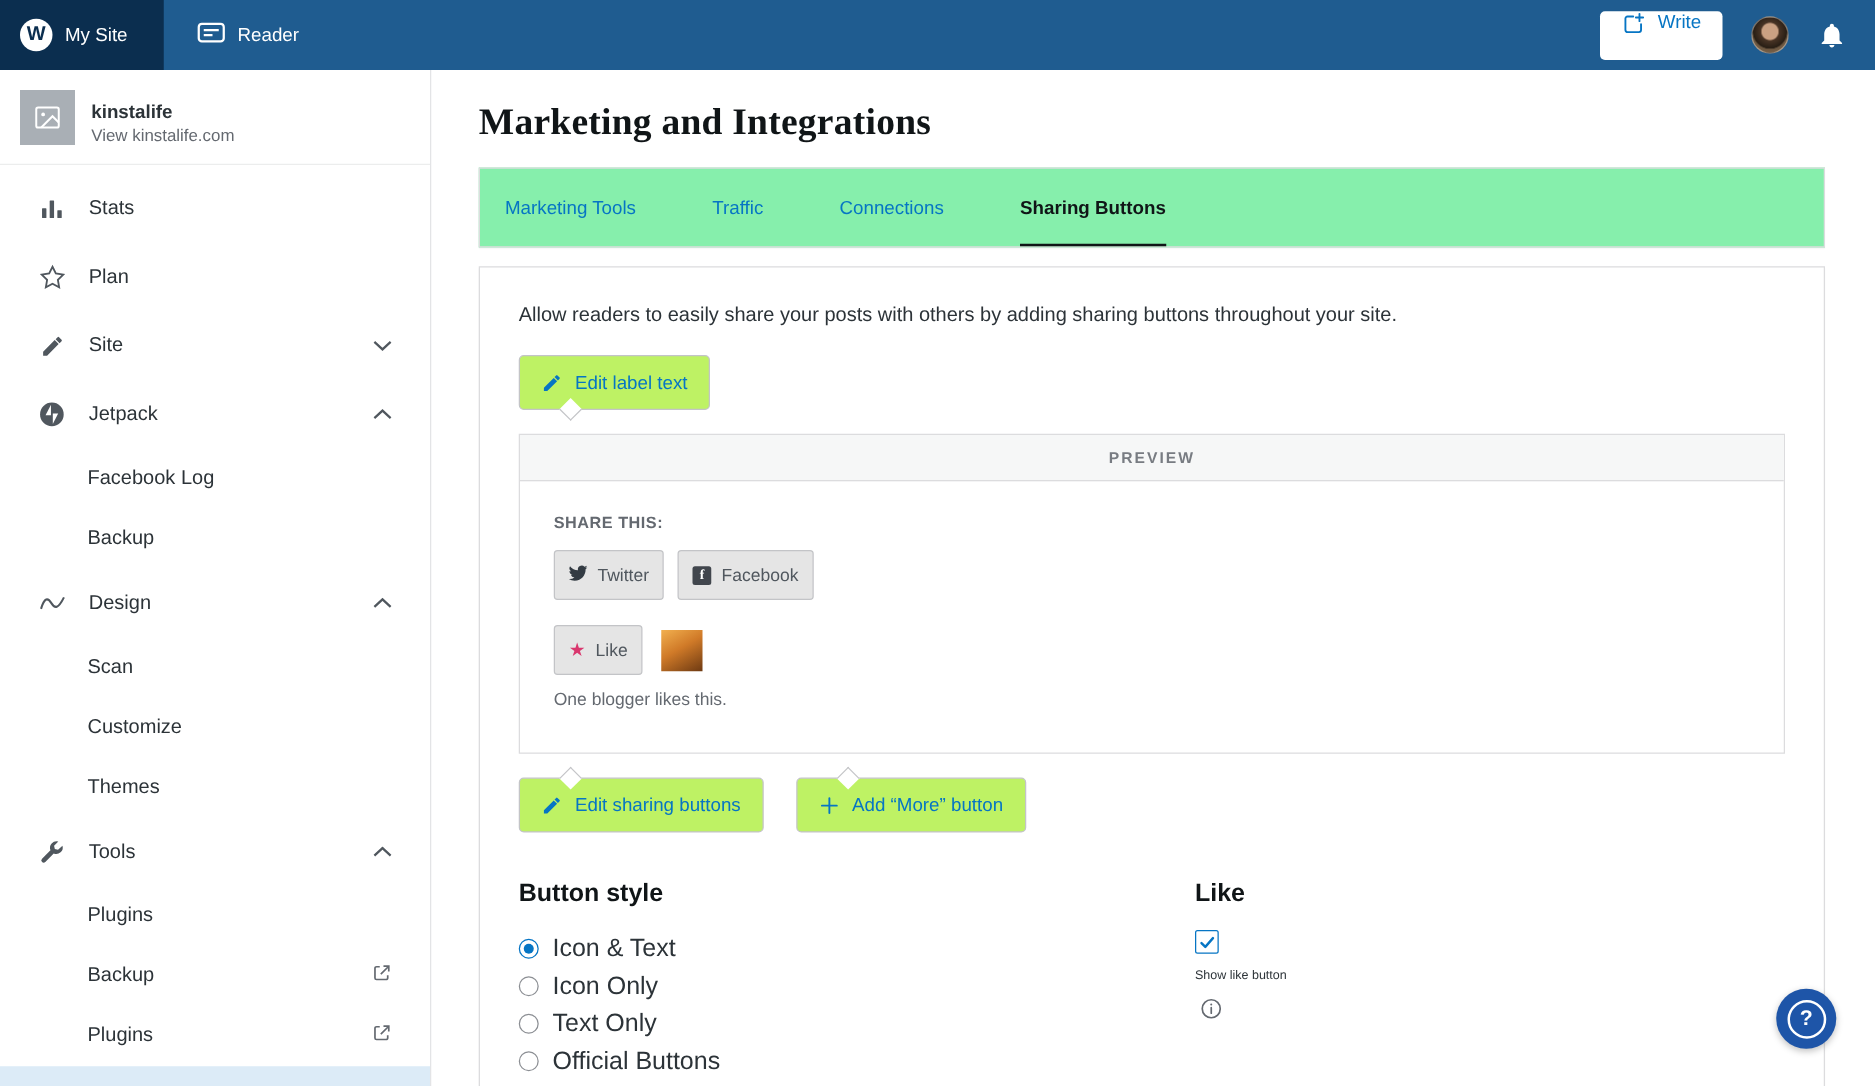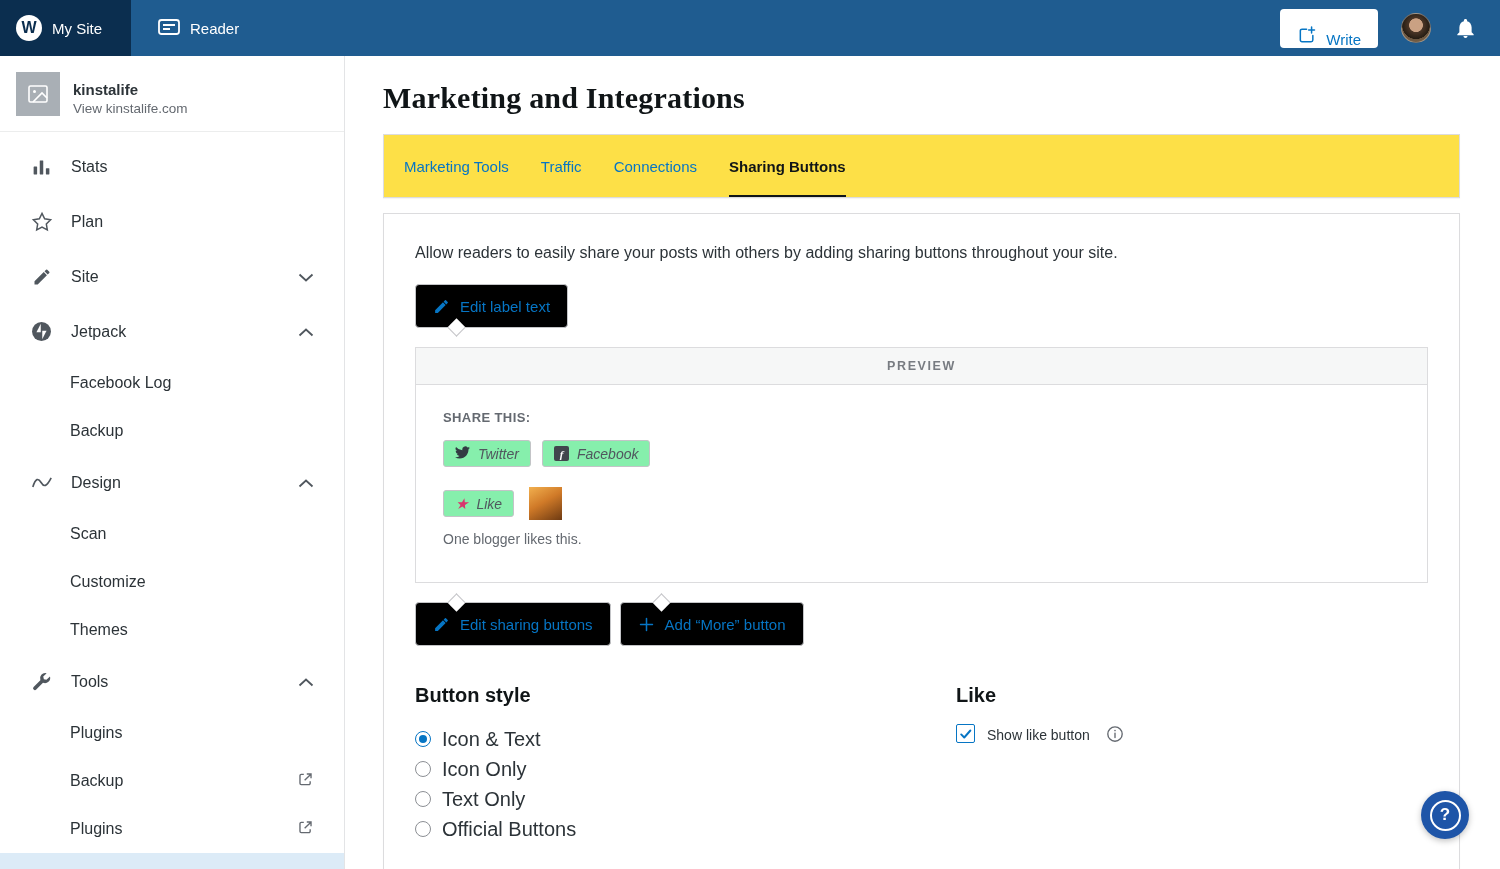--- a/index.html
+++ b/index.html
@@ -8,76 +8,76 @@
     overflow:hidden; position:relative; background:#fff;
     font-family:"Liberation Sans", sans-serif; color:#2c3338;
   }
 
   
   .topbar { height:56px; background:#1f5c90; display:flex; align-items:stretch; position:relative; z-index:20; }
   .mb-mysite { background:#0b2e4f; width:131px; display:flex; align-items:center; gap:10px; padding:0 12px 0 16px; color:#fff; font-size:15px; cursor:pointer; }
   .wp-logo { width:26px; height:26px; border-radius:50%; background:#fff; color:#0b2e4f; display:flex; align-items:center; justify-content:center; font-weight:700; font-size:16px; flex:none; }
   .mb-reader { display:flex; align-items:center; gap:9px; padding:0 22px; color:#fff; font-size:15px; cursor:pointer; margin-left:4px; }
   .mb-right { margin-left:auto; display:flex; align-items:center; gap:23px; padding-right:23px; }
-  .write-btn { display:flex; align-items:flex-end; gap:9px; background:#fff; border:none; border-radius:4px; height:39px; padding:0 17px; font-size:15px; color:#0675c4; font-family:inherit; cursor:pointer; }
+  .write-btn { display:flex; align-items:flex-start; gap:9px; background:#fff; border:none; border-radius:4px; height:39px; padding:0 17px; font-size:15px; color:#0675c4; font-family:inherit; cursor:pointer; }
   .mb-avatar { width:30px; height:30px; border-radius:50%; cursor:pointer; border:1px solid rgba(255,255,255,.35);
     background: radial-gradient(circle at 50% 40%, #caa183 30%, #4a3526 33%, #261d14 62%, #6b5640 64%, #8a7052 100%); }
   .mb-bell { display:flex; cursor:pointer; }
 
   
   .sidebar { position:absolute; top:56px; left:0; bottom:0; width:345px; background:#fff; border-right:1px solid #e3e4e6; overflow:hidden; }
   .site-card { display:flex; align-items:flex-end; gap:13px; padding:16px 16px 15px; border-bottom:1px solid #eceded; cursor:pointer; }
   .site-icon { width:44px; height:44px; background:#a9afb5; display:flex; align-items:center; justify-content:center; flex:none; }
   .site-name { font-size:15px; color:#2c3338; font-weight:600; margin-bottom:3px; }
   .site-url { font-size:13.5px; color:#646970; }
   .menu { padding-top:7px; }
   .menu-item { display:flex; align-items:center; gap:18px; height:55px; padding:0 30px; font-size:16px; color:#2c3338; cursor:pointer; }
   .menu-item .mi-icon { width:23px; display:flex; justify-content:center; flex:none; }
   .menu-item .mi-label { flex:1; }
   .menu-child { height:48px; padding-left:70px; }
   .sidebar-strip { height:48px; background:#dcebf7; }
 
   
   .main { margin-left:345px; padding:25px 40px 0 38px; }
   .page-title { font-family:"Liberation Serif","DejaVu Serif",serif; font-size:30px; font-weight:700; color:#101517; letter-spacing:.2px; }
-  .tabs-card { margin-top:19px; background:#fde047; border:1px solid #dcdcde; display:flex; align-items:stretch; height:64px; padding:0 20px; gap:32px; box-shadow:0 1px 1px rgba(0,0,0,.04); }
+  .tabs-card { margin-top:19px; background:#86efac; border:1px solid #dcdcde; display:flex; align-items:stretch; height:64px; padding:0 20px; gap:61px; box-shadow:0 1px 1px rgba(0,0,0,.04); }
   .tab { display:flex; align-items:center; font-size:15px; color:#0675c4; border-top:2px solid transparent; border-bottom:2px solid transparent; cursor:pointer; }
   .tab.active { color:#101517; font-weight:600; border-bottom-color:#101517; }
 
   .panel { margin-top:15px; background:#fff; border:1px solid #dcdcde; padding:30px 31px 40px; min-height:680px; box-shadow:0 1px 1px rgba(0,0,0,.04); }
   .intro { font-size:16px; color:#2c3338; }
 
-  .btn-outline { position:relative; display:inline-flex; align-items:center; gap:10px; height:44px; padding:0 17px; background:#000000; border:1px solid #c3c4c7; border-radius:4px; font-size:15px; color:#0675c4; font-family:inherit; cursor:pointer; }
+  .btn-outline { position:relative; display:inline-flex; align-items:center; gap:10px; height:44px; padding:0 17px; background:#bef264; border:1px solid #c3c4c7; border-radius:4px; font-size:15px; color:#0675c4; font-family:inherit; cursor:pointer; }
   .btn-outline .bi { display:flex; }
   .caret-down::after { content:""; position:absolute; left:34px; bottom:-7px; width:12px; height:12px; background:#fff; border-right:1px solid #c3c4c7; border-bottom:1px solid #c3c4c7; transform:rotate(45deg); }
   .caret-up::before { content:""; position:absolute; left:34px; top:-7px; width:12px; height:12px; background:#fff; border-left:1px solid #c3c4c7; border-top:1px solid #c3c4c7; transform:rotate(45deg); }
   .edit-label-btn { margin-top:22px; }
 
   .preview { margin-top:19px; border:1px solid #dcdcde; }
   .preview-header { height:37px; background:#f6f7f7; border-bottom:1px solid #dcdcde; display:flex; align-items:center; justify-content:center; font-size:12.5px; font-weight:700; letter-spacing:1.6px; color:#787c82; }
   .preview-body { padding:25px 27px 35px; }
   .share-this { font-size:13px; font-weight:700; color:#646970; letter-spacing:.4px; }
   .share-row { margin-top:15px; display:flex; gap:11px; }
-  .share-btn { display:inline-flex; align-items:center; gap:8px; height:27px; padding:0 11px; border:1px solid #c3c4c7; border-radius:3px; background:#86efac; font-size:14px; color:#50575e; font-family:inherit; cursor:pointer;font-style:italic; }
+  .share-btn { display:inline-flex; align-items:center; gap:8px; height:40px; padding:0 11px; border:1px solid #c3c4c7; border-radius:3px; background:#e5e5e5; font-size:14px; color:#50575e; font-family:inherit; cursor:pointer; }
   .fb-badge { width:15px; height:15px; border-radius:2px; background:#41464d; color:#fff; font-weight:700; display:flex; align-items:center; justify-content:center; font-size:11px; font-family:"Liberation Serif",serif; }
   .like-row { margin-top:20px; display:flex; align-items:center; gap:15px; }
   .like-star { color:#d9376e; font-size:15px; line-height:1; }
   .liker-avatar { width:33px; height:33px; cursor:pointer; background:linear-gradient(150deg,#f2b04f 0%,#d07a28 45%,#6e3a12 100%); }
   .like-caption { margin-top:11px; font-size:14px; color:#646970; }
 
-  .actions-row { margin-top:19px; display:flex; gap:9px; }
+  .actions-row { margin-top:19px; display:flex; gap:26px; }
 
   .settings { margin-top:38px; display:flex; }
   .col-left { width:541px; }
   .setting-heading { font-size:20px; font-weight:700; color:#101517; margin-bottom:17px; }
   .radio-row { display:flex; align-items:center; gap:11px; height:30px; font-size:20px; cursor:pointer; }
   .radio { width:16px; height:16px; border:1px solid #8c8f94; border-radius:50%; position:relative; flex:none; background:#fff; cursor:pointer; }
   .radio.checked { border-color:#0675c4; }
   .radio.checked::after { content:""; position:absolute; inset:3px; border-radius:50%; background:#0675c4; }
-  .check-row { display:flex; align-items:flex-end; gap:12px; font-size:14px; }
+  .check-row { display:flex; align-items:flex-start; gap:12px; font-size:10px;flex-direction:column; }
   .checkbox { width:19px; height:19px; border:1px solid #0675c4; border-radius:2px; display:flex; align-items:center; justify-content:center; background:#fff; flex:none; cursor:pointer; }
   .info-icon { display:flex; margin-left:4px; cursor:pointer; }
 
   .help-btn { position:absolute; right:31px; bottom:30px; width:48px; height:48px; border-radius:50%; background:#1e55a8; display:flex; align-items:center; justify-content:center; box-shadow:0 2px 6px rgba(0,0,0,.25); cursor:pointer; }
   .help-inner { width:31px; height:31px; border:2px solid #fff; border-radius:50%; display:flex; align-items:center; justify-content:center; color:#fff; font-size:17px; font-weight:700; }
 </style>
 </head>
 <body>
 
 <header class="topbar">

